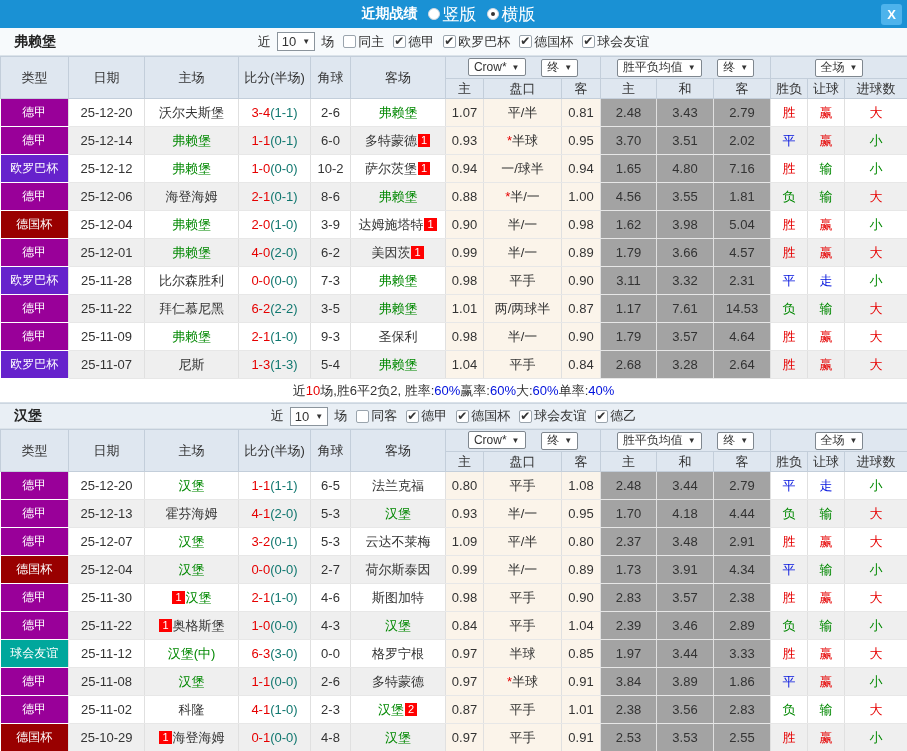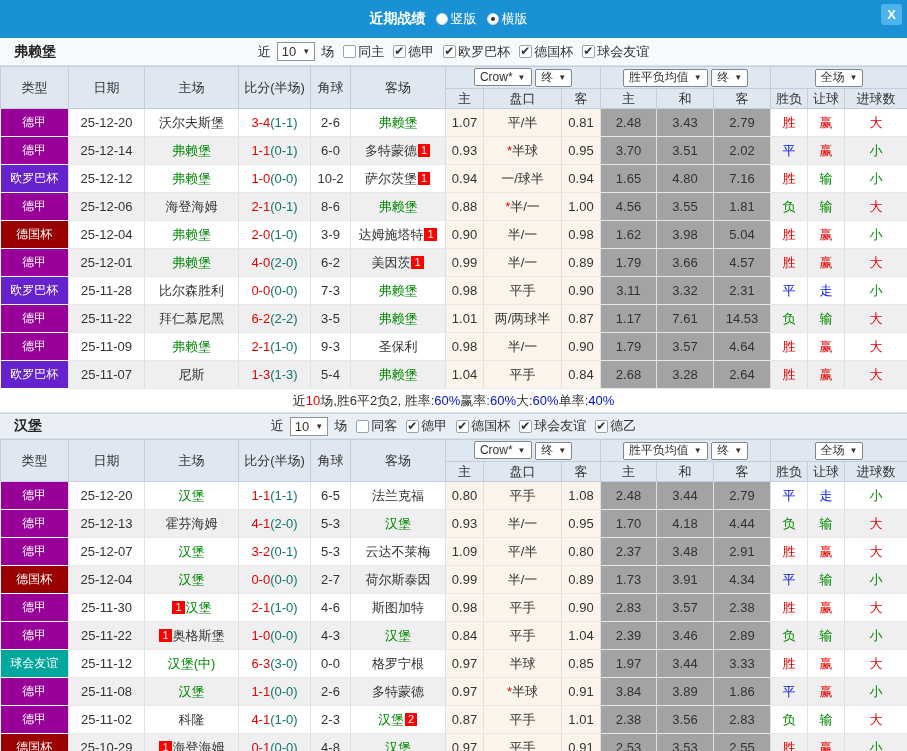--- a/index.html
+++ b/index.html
@@ -1,22 +1,22 @@
 <!DOCTYPE html>
 <html><head>
 <meta charset="utf-8">
 <style>
   * { box-sizing: border-box; margin: 0; padding: 0; }
   body { font-family: "Liberation Sans", "DejaVu Sans", sans-serif; background: #fff; }
   .app { width: 907px; height: 751px; overflow: hidden; background: #fff; position: relative; font-size: 13px; color:#333; }
 
   
-  .topbar { height: 38px; background: #1a91d4; position: relative; display: flex; align-items: center; justify-content: center; }
+  .topbar { height: 28px; background: #1a91d4; position: relative; display: flex; align-items: center; justify-content: center; }
   .topbar .title { color: #fff; font-weight: bold; font-size: 14px; margin-right: 10px; }
-  .radio-opt { display: inline-flex; align-items: center; color: #fff; font-size: 13px; margin-right: 10px; cursor: pointer; }
+  .radio-opt { display: inline-flex; align-items: center; color: #fff; font-size: 17px; margin-right: 10px; cursor: pointer; }
   .radio { width: 12px; height: 12px; border-radius: 50%; background: #fff; border: 1px solid #cfd8e0; display: inline-block; margin-right: 3px; position: relative; }
   .radio.on::after { content: ""; position: absolute; left: 3px; top: 3px; width: 4px; height: 4px; border-radius: 50%; background: #333; }
   .close-btn { position: absolute; right: 5px; top: 4px; width: 21px; height: 21px; background: #4db3ec; border-radius: 3px; color: #fff; font-weight: bold; text-align: center; line-height: 21px; font-size: 13px; cursor: pointer; }
 
   
   .filterbar { position: relative; display: flex; align-items: center; justify-content: center; background: #f7fafc; border-bottom: 1px solid #dbe3ea; }
   .filterbar.first { height: 28px; }
   .filterbar.second { height: 26px; background: #e9eff5; border-top: 1px solid #ccd6e0; }
   .team-name { position: absolute; left: 14px; font-weight: bold; font-size: 14px; color: #222; }
   .filters { display: flex; align-items: center; gap: 3px; font-size: 13px; color: #333; }
@@ -24,21 +24,21 @@
   .select .arr { font-size: 8px; margin-left: 6px; color: #333; }
   .cbw { display: inline-flex; align-items: center; margin-left: 6px; cursor: pointer; }
   .cb { width: 13px; height: 13px; background: #fff; border: 1px solid #9aa4ad; border-radius: 2px; display: inline-block; position: relative; margin-right: 2px; }
   .cb.on::after { content: "\2714"; position: absolute; left: 0px; top: -2px; font-size: 12px; color: #333; }
 
   
   table.grid { width: 907px; table-layout: fixed; border-collapse: collapse; }
   .grid th { background: #dfe7f0; font-weight: normal; color: #333; border: 1px solid #c3ceda; font-size: 13px; text-align: center; }
   .hd-top th { height: 22px; }
   .hd-sub th { height: 20px; }
-  .dd { display: inline-flex; align-items: center; background: #fff; border: 1px solid #7f878f; border-radius: 2px; padding: 8px 5px; height: 18px; margin: 0 0; font-size: 12px; cursor: pointer; }
+  .dd { display: inline-flex; align-items: center; background: #fff; border: 1px solid #7f878f; border-radius: 2px; padding: 8px 5px; height: 18px; margin: 0 6px; font-size: 12px; cursor: pointer; }
   .dd .arr { font-size: 8px; margin-left: 5px; }
   .grid td { height: 28px; text-align: center; border-right: 1px solid #e0e0e0; border-bottom: 1px solid #e7e7e7; overflow: hidden; white-space: nowrap; font-size: 13px; }
   tr.odd  td { background: #fff; }
   tr.even td { background: #efefef; }
   td.c-type { color: #fff; font-size: 12px; border-bottom: 1px solid #fff !important; }
   tr.odd td.g1, tr.even td.g1 { background: #fbf4ea; }
   tr.odd td.g2, tr.even td.g2 { background: #a3a3a3; }
   .team { color: #333; }
   .team.f { color: #008800; }
   .badge { display: inline-block; background: #ff0000; color: #fff; font-size: 11px; line-height: 13px; padding: 0 3px; margin: 0 1px; vertical-align: 1px; }

